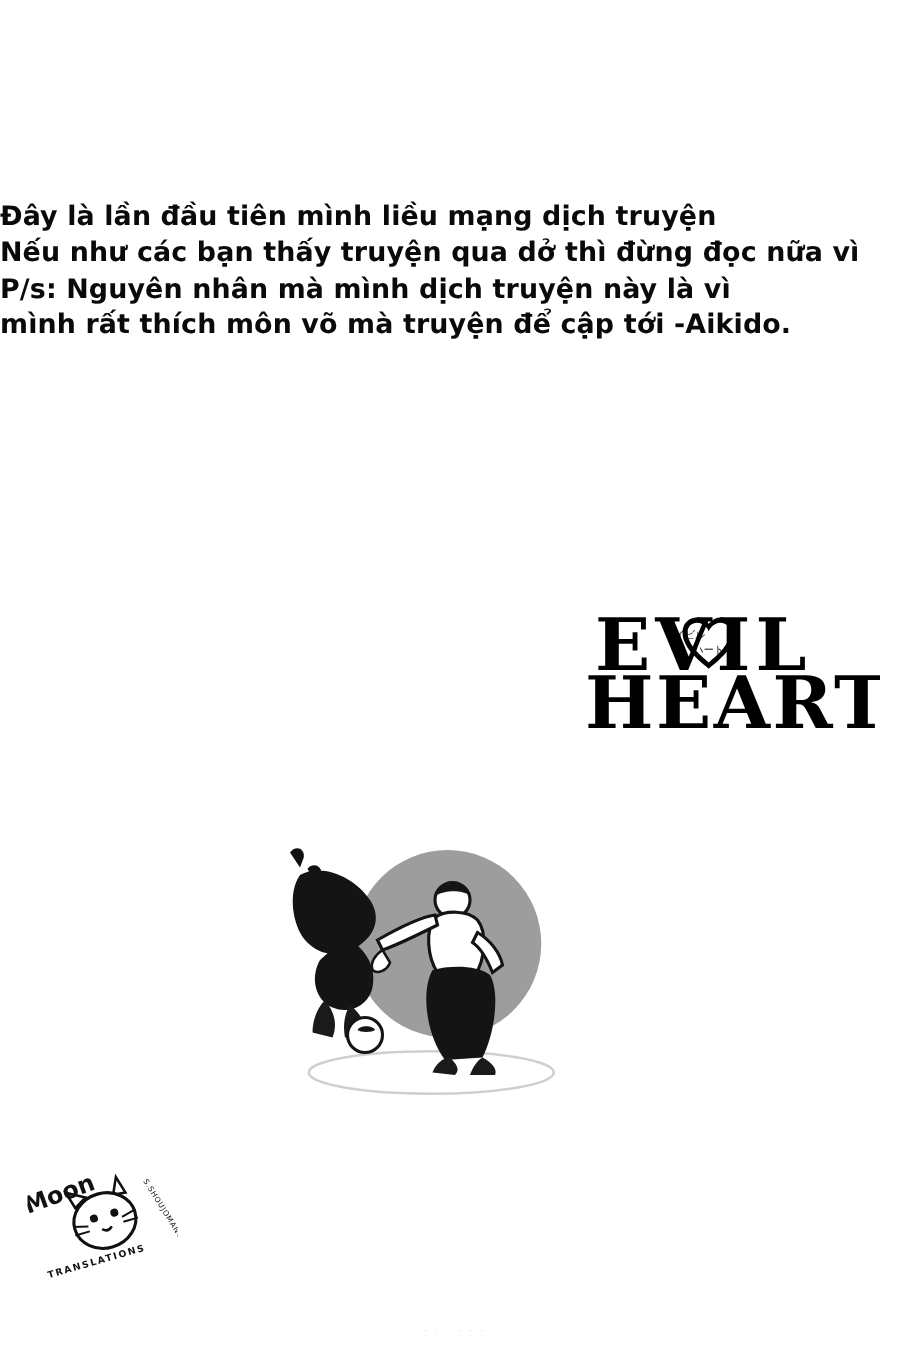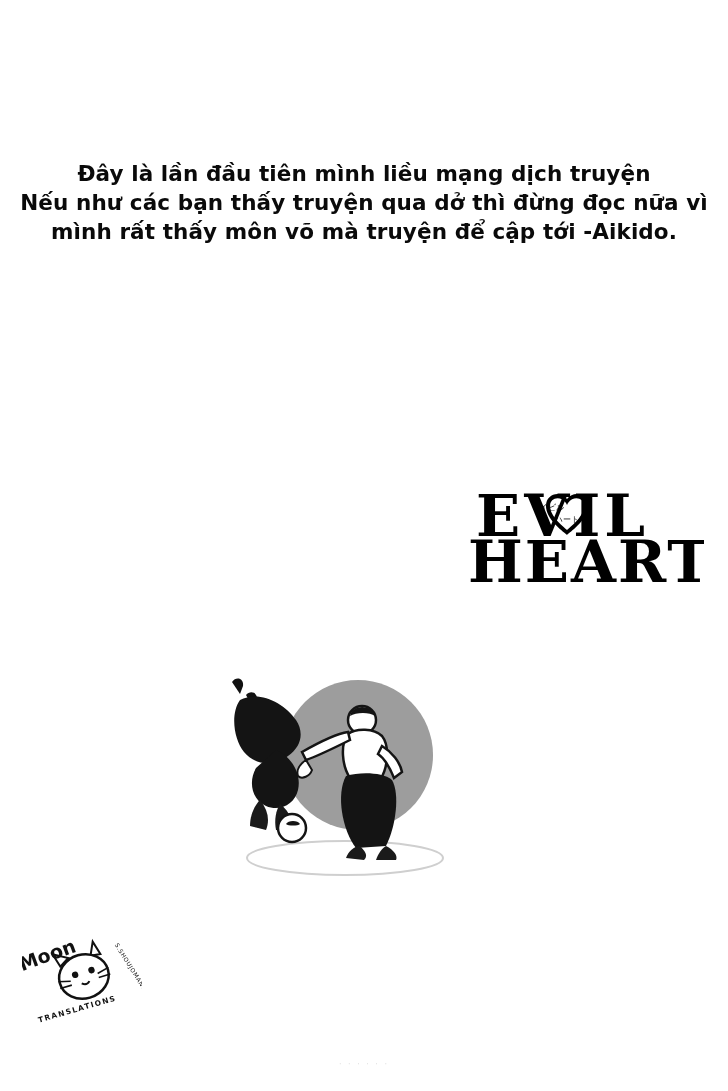--- a/index.html
+++ b/index.html
@@ -15,21 +15,21 @@
     font-family: "DejaVu Sans", sans-serif;
     color: #000000;
   }
 
   
   .note {
     position: absolute;
     top: 160px;
     left: 0;
     width: 728px;
-    text-align: center;
+    text-align: left;
     line-height: 1.34;
   }
   .note-line {
     font-family: "DejaVu Sans", sans-serif;
     font-size: 21.5px;
     font-weight: 600;
     letter-spacing: 0.1px;
     white-space: nowrap;
     color: #0a0a0a;
   }
@@ -74,21 +74,22 @@
     letter-spacing: 2px;
     font-family: "DejaVu Sans", sans-serif;
   }
 </style>
 </head>
 <body>
 
 <div class="note">
   <div class="note-line">Đây là lần đầu tiên mình liều mạng dịch truyện</div>
   <div class="note-line">Nếu như các bạn thấy truyện qua dở thì đừng đọc nữa vì</div>
-  <div class="note-line">mình rất thấy môn võ mà truyện để cập tới -Aikido.</div>
+  <div class="note-line">P/s: Nguyên nhân mà mình dịch truyện này là vì</div>
+  <div class="note-line">mình rất thích môn võ mà truyện để cập tới -Aikido.</div>
 </div>
 
 <div class="logo-wrap">
   <svg class="logo-svg" width="240" height="140" viewBox="0 0 240 140" xmlns="http://www.w3.org/2000/svg">
 
     <g>
       <path d="M82 36 C82 24, 96 20, 103 29 C110 20, 124 24, 124 36 C124 50, 106 62, 103 65 C100 62, 82 50, 82 36 Z" fill="#000000"></path>
       <path d="M86 36 C86 28, 96 25, 102 33 L103 35 L104 33 C110 25, 120 28, 120 36 C120 47, 106 57, 103 60 C100 57, 86 47, 86 36 Z" fill="#ffffff"></path>
     </g>
     <text x="88" y="40" text-anchor="middle" font-family="DejaVu Sans, sans-serif" font-size="8" fill="#111111">イビル</text>

